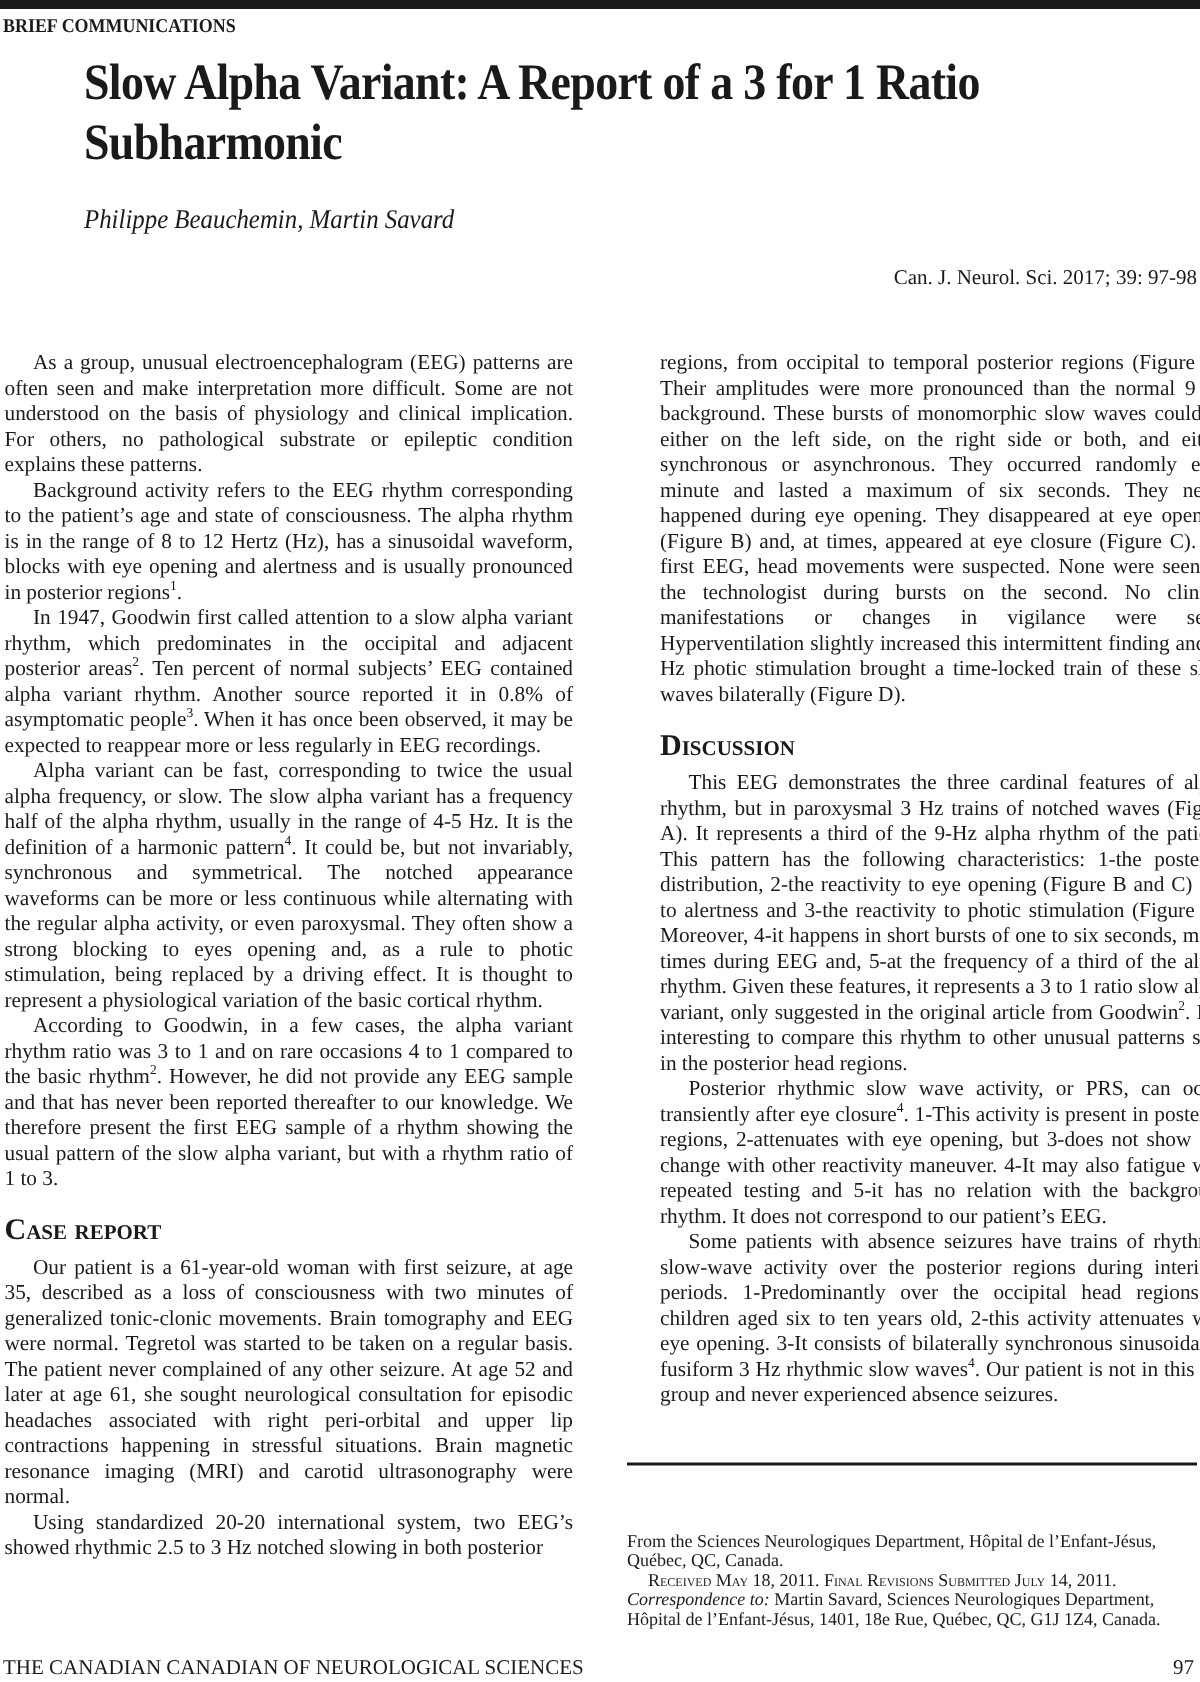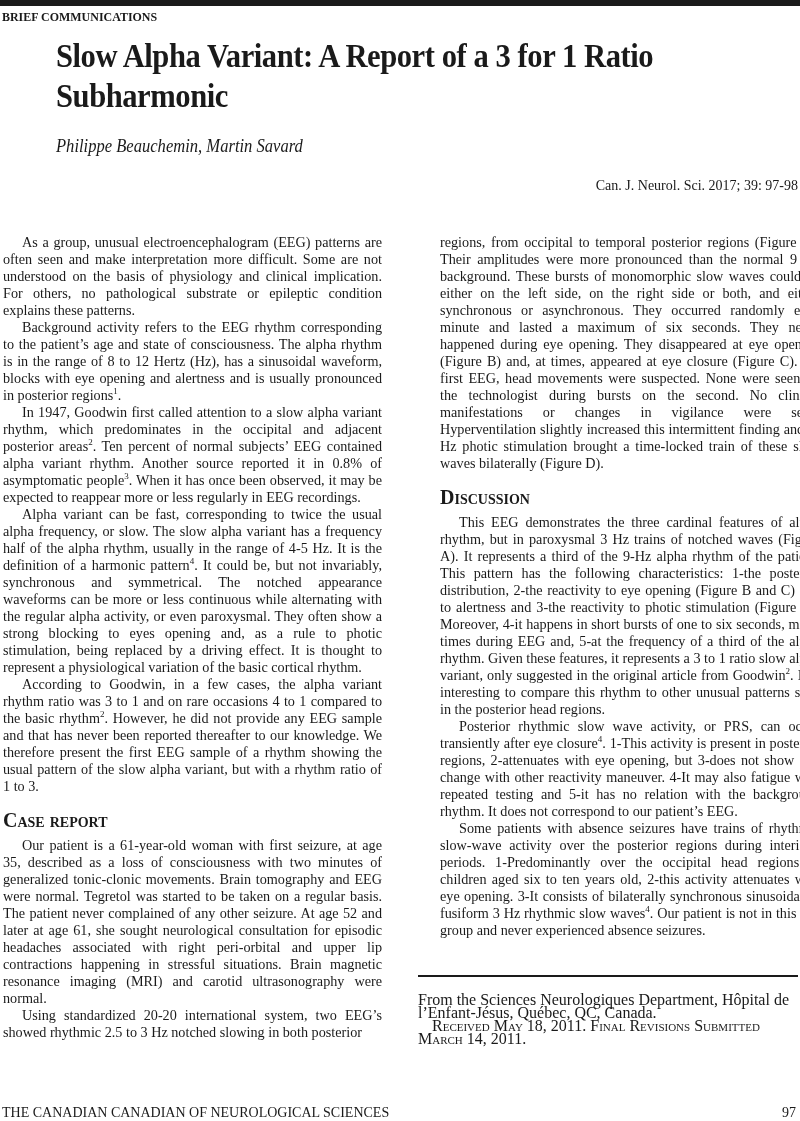--- a/index.html
+++ b/index.html
@@ -10,21 +10,21 @@
   .authors { position: absolute; left: 56px; top: 136px; font-size: 18px; font-style: italic; transform: scaleX(0.92); transform-origin: left; }
   .citation { position: absolute; right: 2px; top: 178px; font-size: 14px; }
   .col { position: absolute; top: 234px; font-size: 14.2px; line-height: 17px; text-align: justify; }
   .col.left { left: 3px; width: 379px; }
   .col.right { left: 440px; width: 380px; }
   .col p { margin: 0; text-indent: 19px; }
   .col p.noindent { text-indent: 0; }
   .heading { font-weight: bold; font-variant: small-caps; font-size: 20px; margin: 17px 0 8px 0; text-indent: 0; }
   sup { font-size: 9px; line-height: 0; vertical-align: super; }
   .footrule { position: absolute; left: 418px; top: 975px; width: 380px; height: 2px; background: #1a1a1a; }
-  .footnotes { position: absolute; left: 418px; top: 993px; width: 382px; font-size: 16px; line-height: 13px; }
+  .footnotes { position: absolute; left: 418px; top: 1021px; width: 382px; font-size: 12px; line-height: 13px; }
   .footnotes p { margin: 0; }
   .footnotes .received { text-indent: 14px; font-variant: small-caps; }
   .footnotes em { font-style: italic; }
   .journal-footer { position: absolute; left: 2px; top: 1105px; font-size: 14px; }
   .page-number { position: absolute; right: 4px; top: 1105px; font-size: 14px; }
 </style>
 </head>
 <body>
 
 <div class="topbar"></div>
@@ -48,17 +48,18 @@
   <p class="noindent">regions, from occipital to temporal posterior regions (Figure A). Their amplitudes were more pronounced than the normal 9 Hz background. These bursts of monomorphic slow waves could be either on the left side, on the right side or both, and either synchronous or asynchronous. They occurred randomly each minute and lasted a maximum of six seconds. They never happened during eye opening. They disappeared at eye opening (Figure B) and, at times, appeared at eye closure (Figure C). On first EEG, head movements were suspected. None were seen by the technologist during bursts on the second. No clinical manifestations or changes in vigilance were seen. Hyperventilation slightly increased this intermittent finding and 3-Hz photic stimulation brought a time-locked train of these slow waves bilaterally (Figure D).</p>
   <div class="heading">Discussion</div>
   <p><span>This EEG demonstrates the three cardinal features of alpha rhythm, but in paroxysmal 3 Hz trains of notched waves (Figure A). It represents a third of the 9-Hz alpha rhythm of the patient. This pattern has the following characteristics: 1-the posterior distribution, 2-the reactivity to eye opening (Figure B and C) and to alertness and 3-the reactivity to photic stimulation (Figure D). Moreover, 4-it happens in short bursts of one to six seconds, many times during EEG and, 5-at the frequency of a third of the alpha rhythm. Given these features, it represents a 3 to 1 ratio slow alpha variant, only suggested in the original article from Goodwin</span><sup>2</sup><span>. It is interesting to compare this rhythm to other unusual patterns seen in the posterior head regions.</span></p>
   <p><span>Posterior rhythmic slow wave activity, or PRS, can occur transiently after eye closure</span><sup>4</sup><span>. 1-This activity is present in posterior regions, 2-attenuates with eye opening, but 3-does not show any change with other reactivity maneuver. 4-It may also fatigue with repeated testing and 5-it has no relation with the background rhythm. It does not correspond to our patient’s EEG.</span></p>
   <p><span>Some patients with absence seizures have trains of rhythmic slow-wave activity over the posterior regions during interictal periods. 1-Predominantly over the occipital head regions in children aged six to ten years old, 2-this activity attenuates with eye opening. 3-It consists of bilaterally synchronous sinusoidal or fusiform 3 Hz rhythmic slow waves</span><sup>4</sup><span>. Our patient is not in this age group and never experienced absence seizures.</span></p>
 </div>
 
 <div class="footrule"></div>
 <div class="footnotes">
   <p>From the Sciences Neurologiques Department, Hôpital de l’Enfant-Jésus, Québec, QC, Canada.</p>
-  <p class="received">Received May 18, 2011. Final Revisions Submitted March 14, 2011.</p>
+  <p class="received">Received May 18, 2011. Final Revisions Submitted July 14, 2011.</p>
+  <p><em>Correspondence to:</em><span> Martin Savard, Sciences Neurologiques Department, Hôpital de l’Enfant-Jésus, 1401, 18e Rue, Québec, QC, G1J 1Z4, Canada.</span></p>
 </div>
 
 <div class="journal-footer">THE CANADIAN CANADIAN OF NEUROLOGICAL SCIENCES</div>
 <div class="page-number">97</div>
 
 </body></html>

